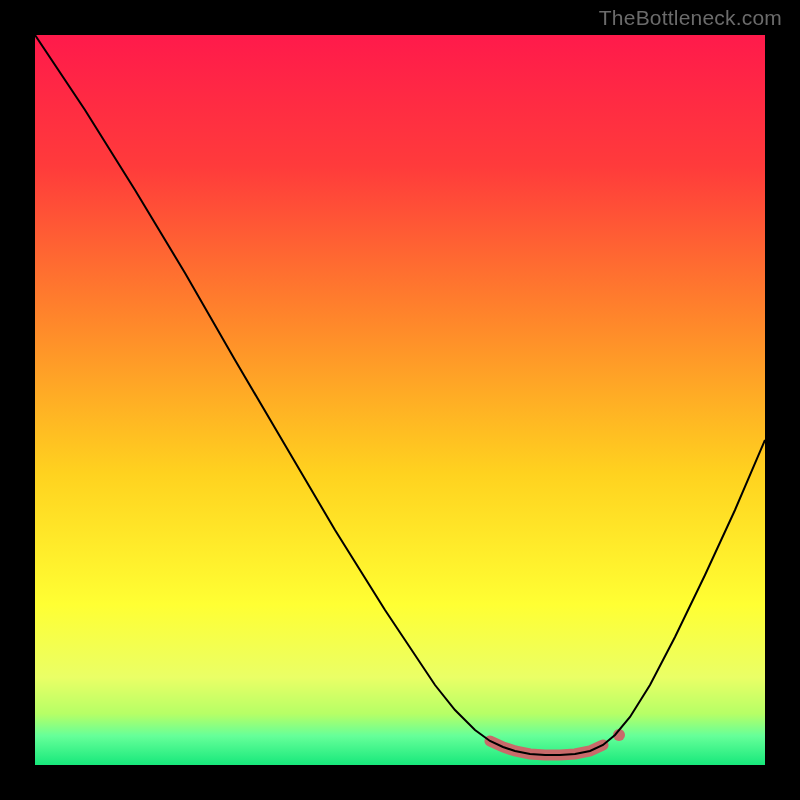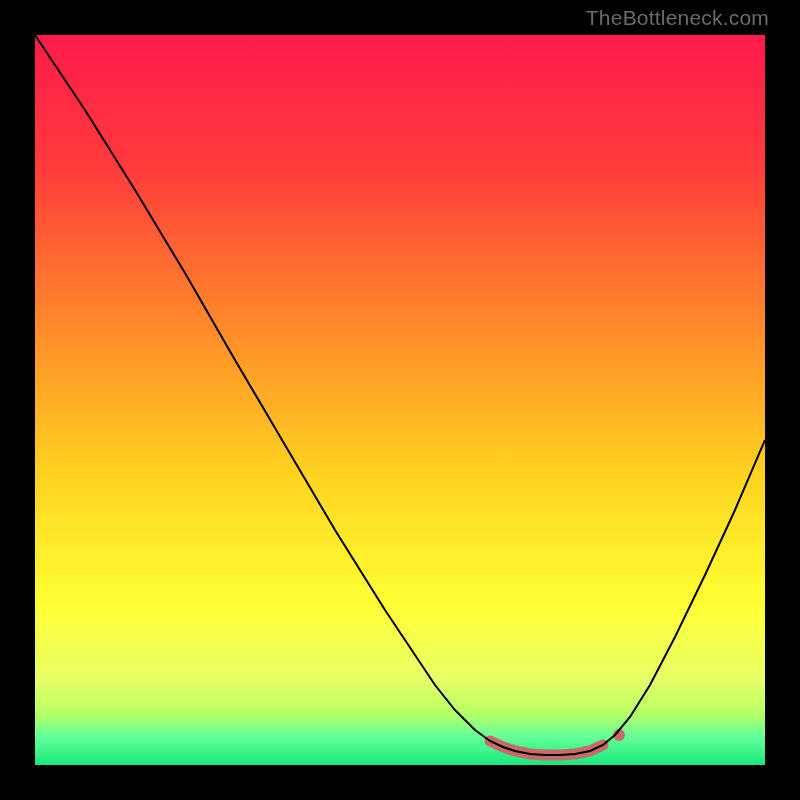--- a/index.html
+++ b/index.html
@@ -36,21 +36,21 @@
   .curve {
     position: absolute;
     left: 0;
     top: 0;
     width: 730px;
     height: 730px;
   }
   .watermark {
     position: absolute;
     top: 6px;
-    right: 31px;
+    right: 18px;
     font-family: Arial, Helvetica, sans-serif;
     font-size: 21px;
     color: #6b6b6b;
     letter-spacing: 0.2px;
   }
 </style>
 </head>
 <body>
 
 <div class="frame">

